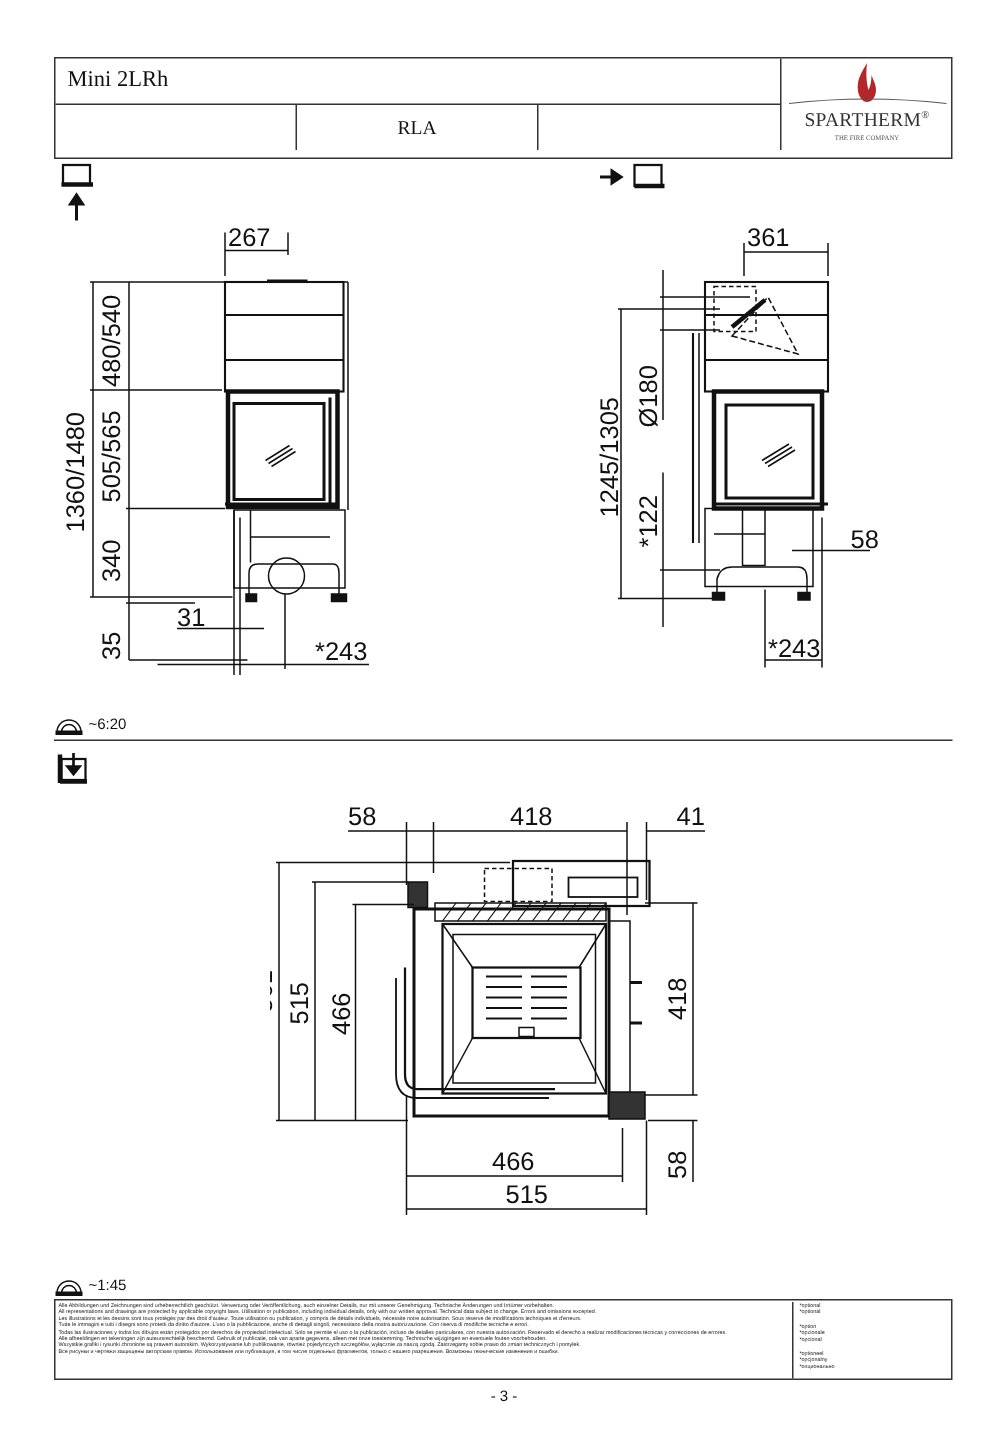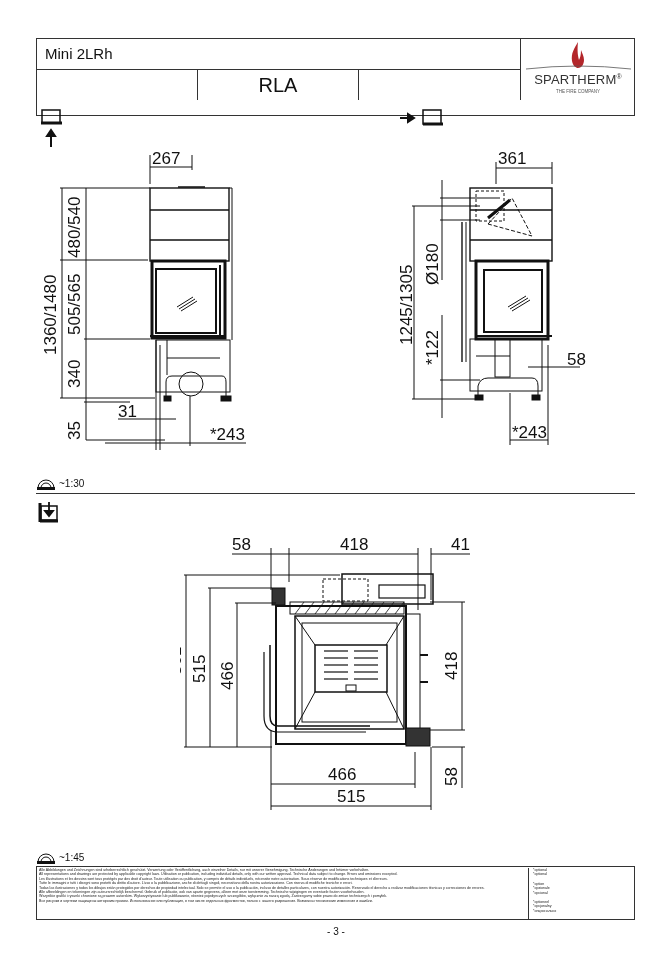--- a/index.html
+++ b/index.html
@@ -1,20 +1,20 @@
 <!DOCTYPE html>
 <html><head>
 <meta charset="utf-8">
 <style>
   html,body{margin:0;padding:0;background:#fff;}
   body{width:672px;height:970px;position:relative;overflow:hidden;font-family:"Liberation Sans",sans-serif;color:#111;}
   .abs{position:absolute;}
-  .title-block{position:absolute;left:36px;top:38px;width:599px;height:78px;border:1px solid #333;box-sizing:border-box;}
+  .title-block{position:absolute;left:36px;top:38px;width:599px;height:68px;border:1px solid #333;box-sizing:border-box;font-family:Liberation Serif, serif;}
   .tb-name{position:absolute;left:0;top:0;width:483px;height:31px;border-bottom:1px solid #333;box-sizing:border-box;font-size:15px;padding:6px 0 0 8px;}
-  .tb-cell{position:absolute;top:31px;height:30px;border-right:1px solid #333;box-sizing:border-box;font-size:20px;text-align:center;line-height:30px;}
+  .tb-cell{position:absolute;top:31px;height:30px;border-right:1px solid #333;box-sizing:border-box;font-size:13px;text-align:center;line-height:30px;}
   .tb-logo{position:absolute;left:483px;top:0;width:115px;height:61px;border-left:1px solid #333;box-sizing:border-box;}
   .logo-word{position:absolute;left:0;width:100%;top:33px;text-align:center;font-size:13px;letter-spacing:0.2px;color:#333;}
   .logo-word sup{font-size:7px;}
   .logo-sub{position:absolute;left:0;width:100%;top:50px;text-align:center;font-size:4.5px;color:#555;}
   .dim{font-size:17px;fill:#111;font-family:"Liberation Sans",sans-serif;}
   .scale-label{font-size:10px;}
   .legal{position:absolute;left:36px;top:866px;width:599px;height:54px;border:1px solid #333;box-sizing:border-box;font-size:3.6px;line-height:4.4px;color:#222;overflow:hidden;}
   .legal-main{position:absolute;left:2px;top:1px;width:482px;}
   .legal-side{position:absolute;left:491px;top:1px;width:100px;border-left:1px solid #333;height:52px;padding-left:4px;box-sizing:border-box;}
   .legal-side div{height:4.4px;}
@@ -153,21 +153,21 @@
   <text class="dim" transform="translate(58,225) rotate(-90)">*122</text>
   <text class="dim" x="187" y="225">58</text>
   <text class="dim" x="132" y="298">*243</text>
 </svg>
 
 <svg class="abs" style="left:36px;top:477px" width="20" height="13">
   <path d="M2 11 A8 8 0 0 1 18 11" stroke="#111" fill="none" stroke-width="1"></path>
   <path d="M5 11 A5 5 0 0 1 15 11" stroke="#111" fill="none" stroke-width="1"></path>
   <rect x="1" y="10" width="18" height="3" fill="#111"></rect>
 </svg>
-<div class="abs scale-label" style="left:59px;top:478px;">~1:30</div>
+<div class="abs scale-label" style="left:59px;top:478px;">~6:20</div>
 <div class="abs" style="left:36px;top:493px;width:599px;height:1px;background:#333;"></div>
 
 <svg class="abs" style="left:38px;top:500px" width="24" height="24">
   <rect x="3" y="6" width="16" height="14" fill="none" stroke="#111" stroke-width="1.5"></rect>
   <line x1="2" y1="3" x2="2" y2="22" stroke="#111" stroke-width="3"></line>
   <line x1="2" y1="21" x2="20" y2="21" stroke="#111" stroke-width="3"></line>
   <path d="M11 2 V14 M7 11 L11 16 L15 11 Z" stroke="#111" stroke-width="1.8" fill="#111"></path>
 </svg>
 
 <svg class="abs" style="left:180px;top:530px" width="320" height="290">

